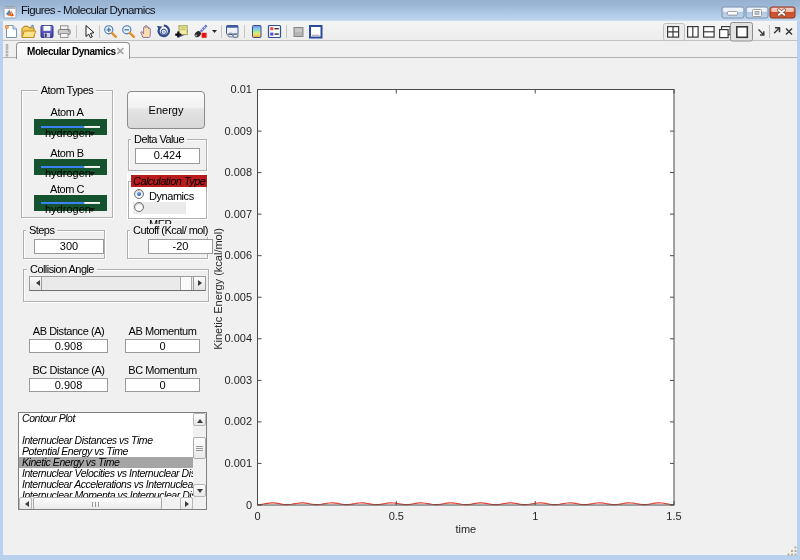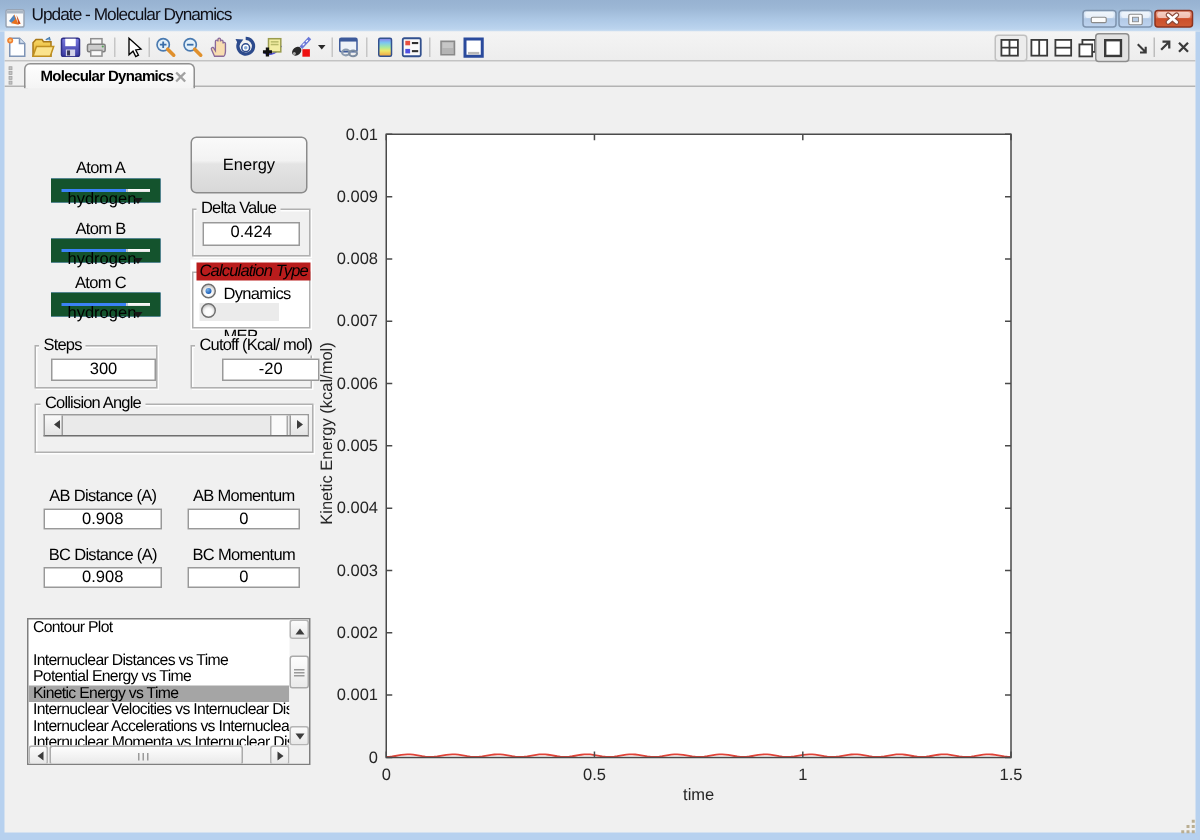--- a/index.html
+++ b/index.html
@@ -51,21 +51,21 @@
 .grip.v { left:58px; top:4px; width:1px; height:5px; background:#9a9a9a; box-shadow:3px 0 0 #9a9a9a, 6px 0 0 #9a9a9a; }
 
 .sarrow { position:absolute; top:0; width:12px; height:13px; background:linear-gradient(180deg,#fafafa,#e4e4e4); border-right:1px solid #9b9b9b; }
 .sarrow.r { border-right:none; border-left:1px solid #9b9b9b; }
 </style>
 </head>
 <body>
 <div id="win">
 
   <div id="titlebar"></div>
-  <div id="titletext">Update - Molecular Dynamics</div>
+  <div id="titletext">Figures - Molecular Dynamics</div>
   <div id="toolbar"></div>
   <div id="tabbar"></div>
   <div id="tab">
       <span class="txt">Molecular Dynamics</span>
       <span class="x">✕</span>
     </div>
   <div id="borderL"></div>
     <div id="borderR"></div>
     <div id="borderB"></div>
 
@@ -244,20 +244,23 @@
       <rect x="6" y="50.9" width="2" height="2" fill="#c2c2c2" stroke="#9f9f9f" stroke-width="0.5"></rect>
       <rect x="6" y="54.1" width="2" height="2" fill="#c2c2c2" stroke="#9f9f9f" stroke-width="0.5"></rect>
 <rect x="794.5" y="546.5" width="2" height="2" fill="#b9ae92"></rect>
 <rect x="791" y="550" width="2" height="2" fill="#b9ae92"></rect>
 <rect x="794.5" y="550" width="2" height="2" fill="#b9ae92"></rect>
 <rect x="787.5" y="553.5" width="2" height="2" fill="#b9ae92"></rect>
 <rect x="791" y="553.5" width="2" height="2" fill="#b9ae92"></rect>
 <rect x="794.5" y="553.5" width="2" height="2" fill="#b9ae92"></rect>
 </svg>
 
+  <div class="panel" style="left:21px; top:90px; width:92px; height:128px;">
+    <div class="ptitle" style="left:50%; transform:translateX(-50%);">Atom Types</div>
+  </div>
   <div class="lbl ctr" style="left:21px; top:106px; width:92px;">Atom A</div>
   <div class="drop" style="left:34px; top:119px; width:73px; height:16px;">
       <span class="t">hydrogen</span>
       <span class="btn"></span>
     </div>
   <div class="lbl ctr" style="left:21px; top:147px; width:92px;">Atom B</div>
   <div class="drop" style="left:34px; top:159px; width:73px; height:16px;">
       <span class="t">hydrogen</span>
       <span class="btn"></span>
     </div>
@@ -310,21 +313,21 @@
   <div class="lbl ctr" style="left:29px; top:325px; width:79px;">AB Distance (A)</div>
   <div class="lbl ctr" style="left:125px; top:325px; width:75px;">AB Momentum</div>
   <div class="edit" style="left:29px; top:339px; width:79px; height:14px;">0.908</div>
   <div class="edit" style="left:125px; top:339px; width:75px; height:14px;">0</div>
   <div class="lbl ctr" style="left:29px; top:364px; width:79px;">BC Distance (A)</div>
   <div class="lbl ctr" style="left:125px; top:364px; width:75px;">BC Momentum</div>
   <div class="edit" style="left:29px; top:378px; width:79px; height:14px;">0.908</div>
   <div class="edit" style="left:125px; top:378px; width:75px; height:14px;">0</div>
 
   <div class="abs" id="listbox" style="left:18px; top:412px; width:189px; height:98px; background:#fff; border:1px solid #7f7f7f; overflow:hidden;">
-    <div class="abs" style="left:0; top:0; width:174px; height:84px; overflow:hidden; line-height:11px; white-space:nowrap;">
+    <div class="abs" style="left:0; top:0; width:174px; height:84px; overflow:hidden; line-height:11px; white-space:nowrap;font-style:italic;">
       <div class="li" style="top:0px;">Contour Plot</div>
       <div class="li" style="top:22px;">Internuclear Distances vs Time</div>
       <div class="li" style="top:33px;">Potential Energy vs Time</div>
       <div class="li sel" style="top:44px;">Kinetic Energy vs Time</div>
       <div class="li" style="top:55px;">Internuclear Velocities vs Internuclear Distance</div>
       <div class="li" style="top:66px;">Internuclear Accelerations vs Internuclear Dista</div>
       <div class="li" style="top:77px;">Internuclear Momenta vs Internuclear Distance</div>
     </div>
 
     <div class="abs sb" style="left:174px; top:0; width:13px; height:84px;">

